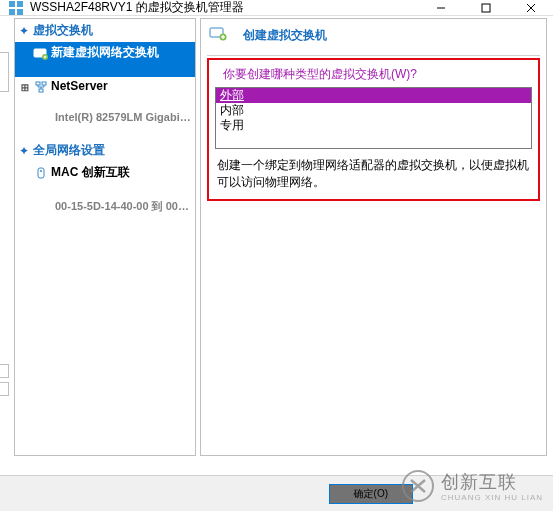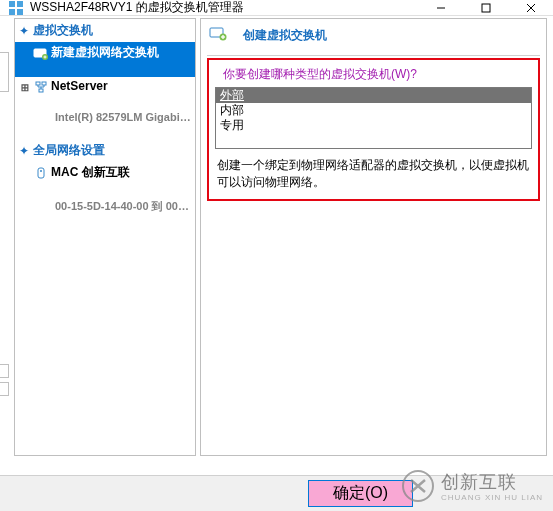--- a/index.html
+++ b/index.html
@@ -30,31 +30,31 @@
 .tree-item.child { padding-left: 4px; }
 
 .right-header { display: flex; align-items: center; padding: 6px 8px 4px 8px; gap: 16px; }
 .right-header .label { color: #1a6fbf; font-size: 12px; font-weight: bold; }
 
 .red-box { border: 2px solid #e30613; margin: 2px 6px 0 6px; padding: 6px 6px 8px 6px; }
 .prompt { font-size: 12px; margin: 0 0 4px 8px; color: #a21caf; }
 
 .listbox { border: 1px solid #7a7a7a; height: 62px; background: #fff; overflow: hidden; }
 .listbox .option { font-size: 12px; padding: 0px 4px; line-height: 15px; }
-.listbox .option.selected { background: #737373; color: #fff; text-decoration: underline; }
+.listbox .option.selected { background: #a21caf; color: #fff; text-decoration: underline; }
 
 .create-row { display: flex; justify-content: flex-end; margin-top: 10px; align-items: center; }
 .create-btn-wrap { border: 2px solid #e30613; padding: 2px; }
 .btn { background: #e1e1e1; border: 1px solid #adadad; padding: 2px 8px; font-size: 12px; min-width: 70px; text-align: center; cursor: default; }
 .desc { font-size: 12px; margin: 8px 2px 0 2px; color: #000; line-height: 1.4; }
 
 .right-divider { height: 1px; background: #d0d0d0; margin: 6px 6px 0 6px; }
 
 .footer { position: absolute; bottom: 0; left: 0; right: 0; border-top: 1px solid #d0d0d0; height: 36px; background: #f0f0f0; display: flex; justify-content: flex-end; align-items: center; padding-right: 140px; }
-.ok-btn { background: #f9a8d4; border: 1px solid #0078d7; padding: 2px 24px; font-size: 16px; }
+.ok-btn { background: #737373; border: 1px solid #0078d7; padding: 2px 24px; font-size: 10px; }
 
 .watermark { position: absolute; right: 10px; bottom: 8px; display: flex; align-items: center; gap: 6px; opacity: 0.75; }
 .watermark .txt-main { font-size: 18px; color: #666; letter-spacing: 1px; }
 .watermark .txt-sub { font-size: 8px; color: #999; letter-spacing: 1px; display: block; line-height: 1; }
 
 .left-fragment { position: absolute; left: 0; top: 36px; width: 9px; background: #fff; }
 .left-fragment .frag-box { height: 40px; border: 1px solid #c0c0c0; border-left: none; margin-bottom: 272px; }
 .left-fragment .frag-box2 { height: 14px; border: 1px solid #c0c0c0; border-left: none; margin-bottom: 4px; }
 .left-fragment .frag-box3 { height: 14px; border: 1px solid #c0c0c0; border-left: none; }
 

